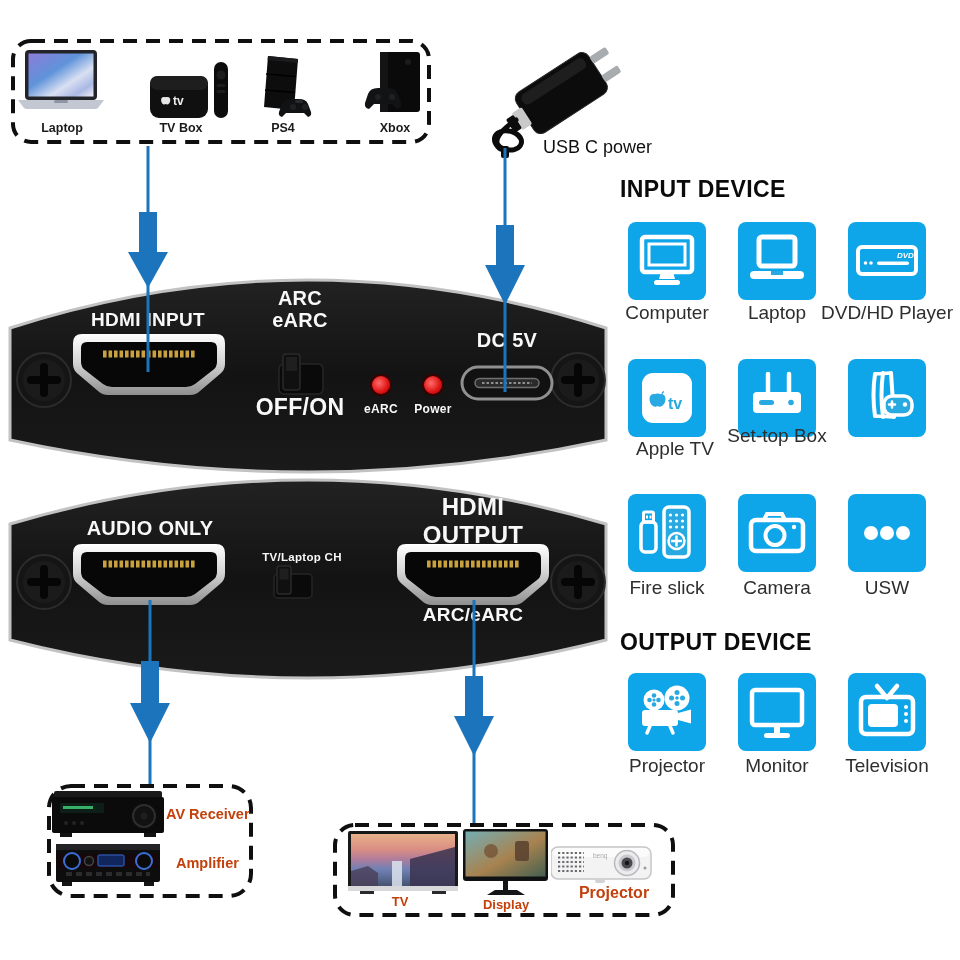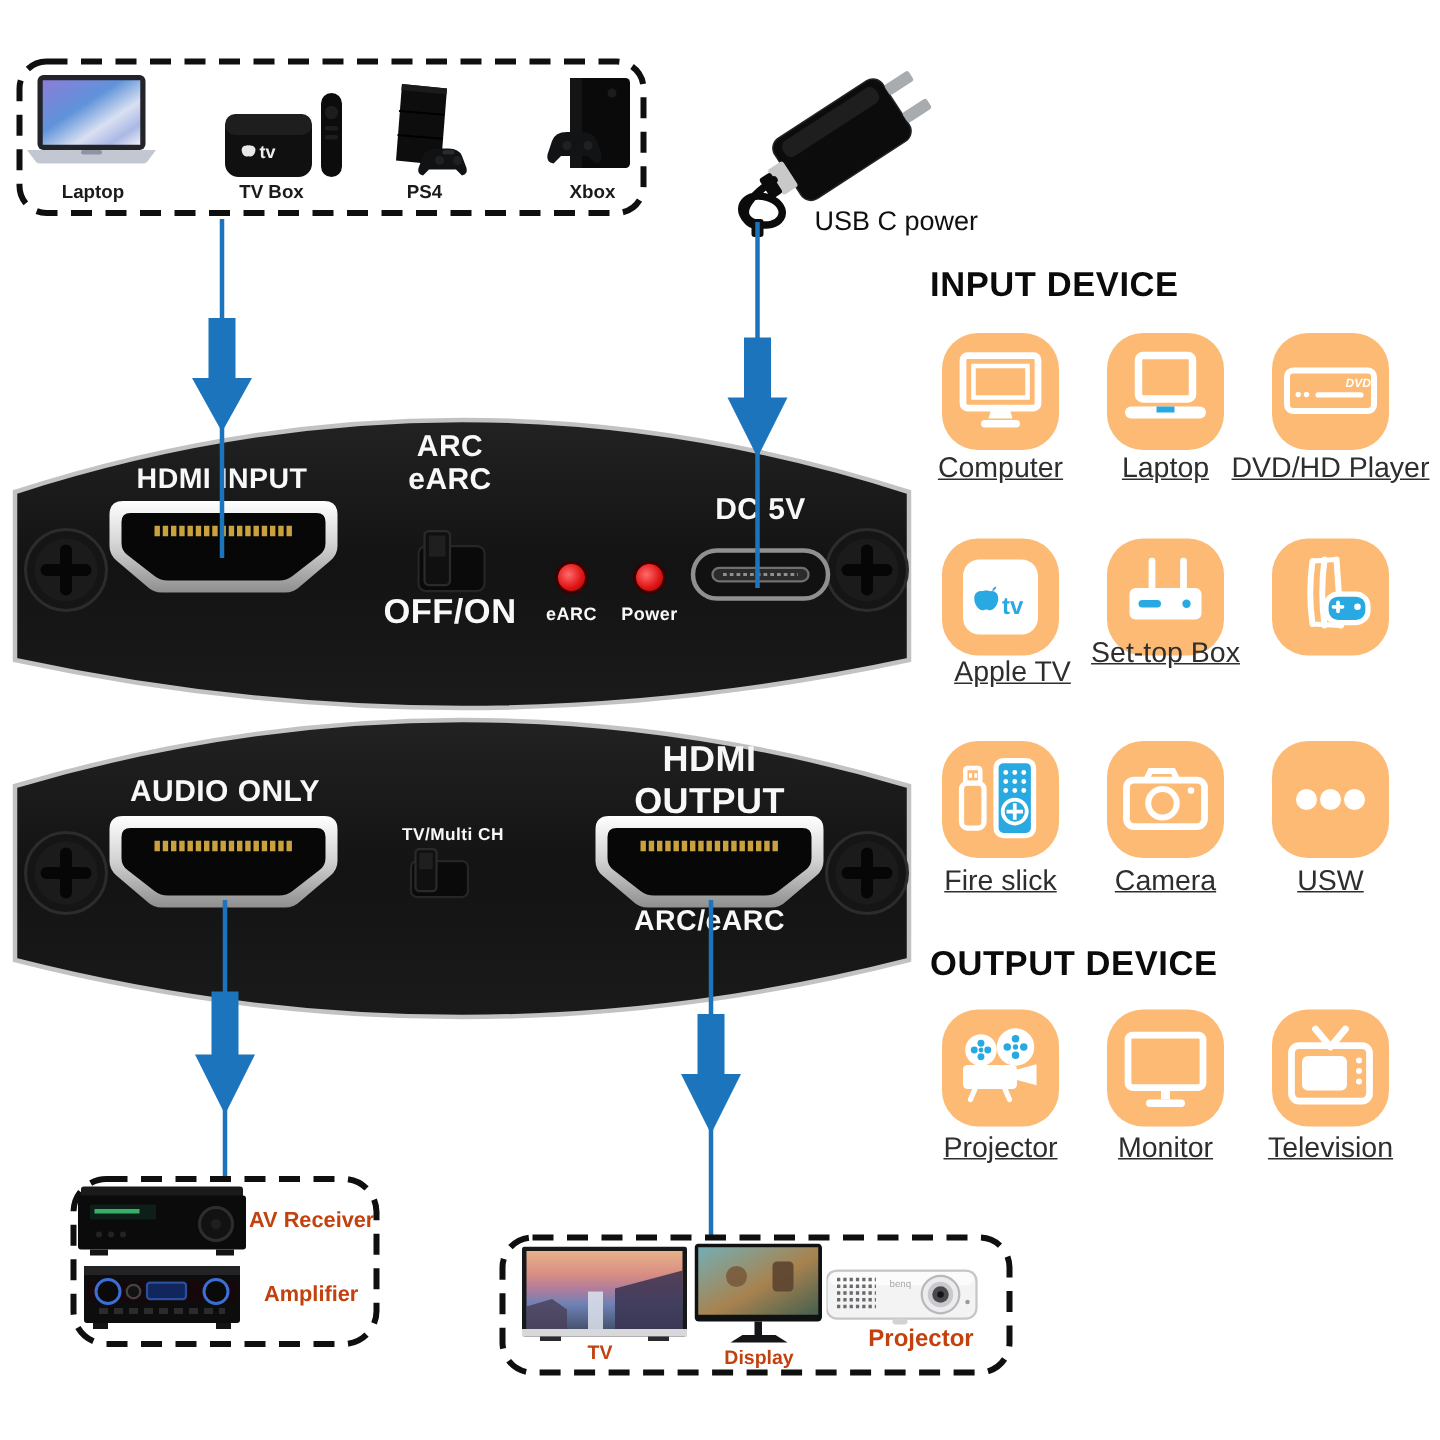--- a/index.html
+++ b/index.html
@@ -1,24 +1,24 @@
 <!DOCTYPE html>
 <html><head>
 <meta charset="utf-8">
 <style>
   html,body{margin:0;padding:0;background:#fff;}
   #stage{position:relative;width:960px;height:960px;background:#ffffff;
          font-family:"Liberation Sans",sans-serif;overflow:hidden;}
   .abs{position:absolute;}
   .devtxt{position:absolute;color:#f8f8f8;font-weight:700;text-align:center;
           white-space:pre-line;letter-spacing:.3px;}
-  .tile{position:absolute;width:78px;height:78px;border-radius:24px;background:#fdba74;}
+  .tile{position:absolute;width:78px;height:78px;border-radius:8px;background:#0ea5e9;}
   .tile svg{display:block;}
   .tile-label{position:absolute;font-size:19px;line-height:22px;color:#2e2e2e;
-              text-align:center;white-space:pre-line;text-decoration:underline;}
+              text-align:center;white-space:pre-line;}
   .hdg{position:absolute;font-size:23px;font-weight:800;color:#0b0b0b;
        text-align:left;letter-spacing:.4px;}
   .srclbl{position:absolute;font-size:12.5px;font-weight:600;color:#1b1b1b;text-align:center;}
   .sinklbl{position:absolute;font-weight:700;color:#c2410c;}
   .pwrlbl{position:absolute;font-size:18px;color:#101010;}
 </style>
 </head>
 <body>
 
 <div id="stage">
@@ -173,21 +173,21 @@
       <path d="M14 8 H138 Q144 8 144 14 V28 Q144 33 140 36 L122 50 Q118 53 113 53 H39 Q34 53 30 50 L12 36 Q8 33 8 28 V14 Q8 8 14 8 Z" fill="#070707"></path>
       <line x1="30" y1="20" x2="122" y2="20" stroke="#c9a23f" stroke-width="7" stroke-dasharray="3.6 1.9"></line>
     </g>
     <g transform="translate(272,92)">
       <rect x="2" y="8" width="38" height="24" rx="4" fill="#0a0a0a" stroke="#262626" stroke-width="1.5"></rect>
       <rect x="5" y="0" width="14" height="28" rx="2.5" fill="#101010" stroke="#2a2a2a" stroke-width="1.5"></rect>
       <rect x="7.5" y="2.5" width="9" height="11" fill="#1f1f1f"></rect>
     </g>
   </svg>
   <div class="devtxt" style="left:70px;top:517px;width:160px;font-size:20px">AUDIO ONLY</div>
-  <div class="devtxt" style="left:248px;top:551px;width:108px;font-size:11.5px">TV/Multi CH</div>
+  <div class="devtxt" style="left:248px;top:551px;width:108px;font-size:11.5px">TV/Laptop CH</div>
   <div class="devtxt" style="left:393px;top:493px;width:160px;font-size:24px">HDMI OUTPUT</div>
   <div class="devtxt" style="left:403px;top:604px;width:140px;font-size:19px">ARC/eARC</div>
 
   <svg class="abs" style="left:126px;top:146px" width="44" height="226">
     <rect x="20.5" y="0" width="3" height="226" fill="#1c75bc"></rect>
     <rect x="13" y="66" width="18" height="41" fill="#1c75bc"></rect>
     <polygon points="2,106 42,106 22,142" fill="#1c75bc"></polygon>
   </svg>
   <svg class="abs" style="left:483px;top:148px" width="44" height="244">
     <rect x="20.5" y="0" width="3" height="244" fill="#1c75bc"></rect>

